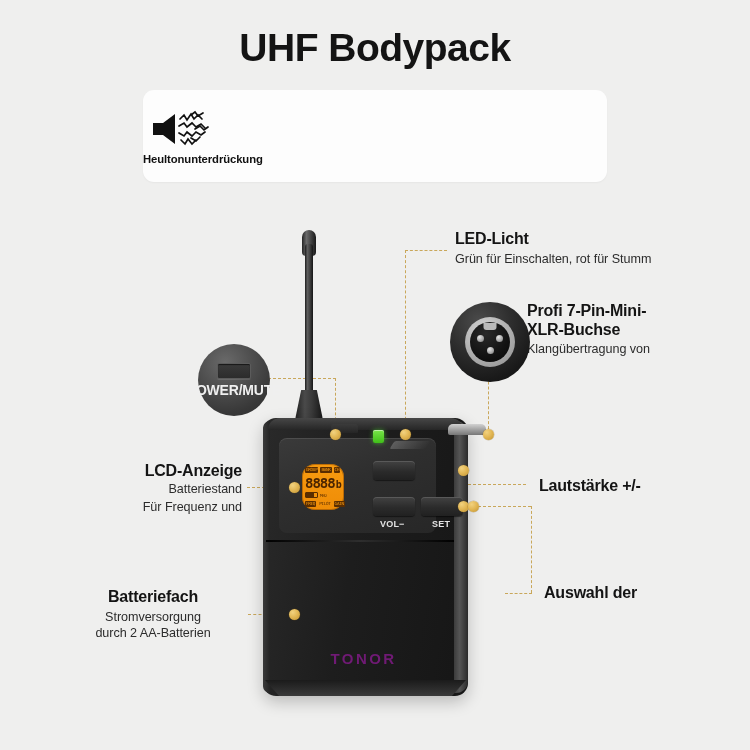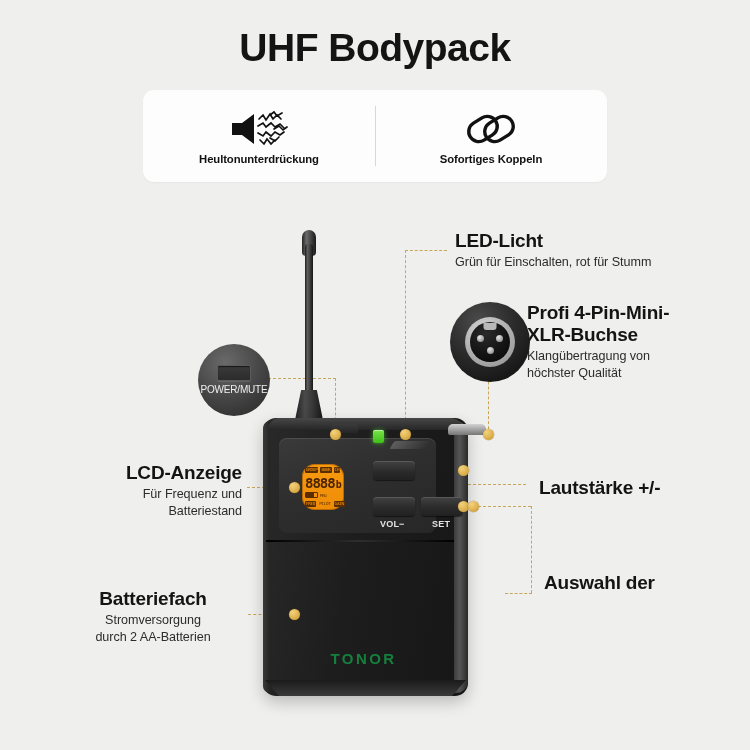--- a/index.html
+++ b/index.html
@@ -29,21 +29,21 @@
     width:464px;height:92px;
     background:#fdfdfd;
     border-radius:11px;
     display:flex;
     align-items:stretch;
     box-shadow:0 1px 2px rgba(0,0,0,.04);
   }
   .feature{
     flex:1;
     display:flex;flex-direction:column;
-    align-items:center;justify-content:center;
+    justify-content:center;
     position:relative;
     gap:2px;
   }
   .feature + .feature:before{
     content:"";
     position:absolute;left:0;top:16px;bottom:16px;
     width:1px;background:#d8d8d8;
   }
   .feature-icon{
     height:44px;width:74px;
@@ -53,21 +53,21 @@
     font-size:11.3px;
     color:#111;
     font-weight:600;
     letter-spacing:-.1px;
     white-space:nowrap;
   }
 
   
   .callout{position:absolute;}
   .callout .head{
-    font-size:19px;font-weight:bold;color:#141414;
+    font-size:16px;font-weight:bold;color:#141414;
     line-height:1.16;letter-spacing:-.2px;
   }
   .callout .sub{
     font-size:12.6px;color:#2c2c2c;
     line-height:1.32;margin-top:2px;
     letter-spacing:-.05px;
   }
   .ta-right{text-align:right;}
   .ta-left{text-align:left;}
   .ta-center{text-align:center;}
@@ -97,21 +97,21 @@
     background:radial-gradient(circle at 38% 26%, #6a6a6a 0%, #4c4c4c 42%, #383838 72%, #2d2d2d 100%);
     flex-direction:column;gap:3px;
   }
   .pm-btn{
     width:32px;height:14px;border-radius:2px;
     background:linear-gradient(#3a3a3a,#2c2c2c);
     box-shadow:inset 0 1px 1px rgba(0,0,0,.6), 0 1px 0 rgba(255,255,255,.10);
     border:1px solid #5b5b5b;
   }
   .pm-text{
-    font-size:10px;color:#efefef;font-weight:normal;
+    font-size:14px;color:#efefef;font-weight:bold;
     letter-spacing:-.2px;
   }
   .xlr-circle{
     left:450px;top:302px;width:80px;height:80px;
     background:radial-gradient(circle at 36% 24%, #4b4b4b 0%, #2e2e2e 40%, #191919 75%, #101010 100%);
   }
   .xlr-ring{
     width:50px;height:50px;border-radius:50%;
     background:radial-gradient(circle at 38% 28%, #d8d8d8 0%, #b4b4b4 45%, #8e8e8e 100%);
     display:flex;align-items:center;justify-content:center;
@@ -261,21 +261,21 @@
   }
   .top-btn.metal{
     left:185px;width:38px;height:11px;
     background:linear-gradient(#d2d2d2,#9a9a9a 60%,#777);
     border-radius:5px 5px 2px 2px;
   }
 
   .tonor{
     position:absolute;left:0;right:24px;top:650px;
     text-align:center;
-    color:#15803d;
+    color:#701a75;
     font-size:15px;
     font-weight:bold;
     letter-spacing:2.4px;
   }
 </style>
 </head>
 <body>
 
 <div id="stage">
 
@@ -294,31 +294,20 @@
             <path d="M36 31 l4 4 l3 -5 l4 5 l4 -4"></path>
             <path d="M46 6 l4 -3 l3 4 l5 -3"></path>
             <path d="M50 20 l5 -3 l4 4 l4 -3"></path>
             <path d="M46 29 l5 3 l4 -4"></path>
           </g>
         </svg>
       </div>
       <div class="feature-label">Heultonunterdrückung</div>
     </div>
 
-    <div class="feature">
-      <div class="feature-icon">
-        <svg width="62" height="42" viewBox="0 0 62 42">
-          <g fill="none" stroke="#111" stroke-width="3.4" stroke-linecap="round">
-            <rect x="8" y="11" width="30" height="20" rx="10" transform="rotate(-32 23 21)"></rect>
-            <rect x="24" y="11" width="30" height="20" rx="10" transform="rotate(-32 39 21)"></rect>
-          </g>
-        </svg>
-      </div>
-      <div class="feature-label">Sofortiges Koppeln</div>
-    </div>
 
   </div>
 
   <div class="lead v" style="left:405px;top:250px;height:185px;"></div>
   <div class="lead h" style="left:405px;top:250px;width:42px;"></div>
 
   <div class="lead v" style="left:488px;top:342px;height:92px;"></div>
   <div class="lead h" style="left:488px;top:342px;width:22px;"></div>
 
   <div class="lead h" style="left:268px;top:378px;width:68px;"></div>
@@ -331,47 +320,46 @@
   <div class="lead h" style="left:463px;top:484px;width:63px;"></div>
   <div class="lead v" style="left:463px;top:455px;height:30px;"></div>
 
   <div class="lead h" style="left:473px;top:506px;width:58px;"></div>
   <div class="lead v" style="left:531px;top:506px;height:87px;"></div>
   <div class="lead h" style="left:505px;top:593px;width:27px;"></div>
 
 
   <div class="callout ta-right" style="left:30px;top:462px;width:212px;">
     <div class="head">LCD-Anzeige</div>
+    <div class="sub" style="margin-top:0">Batteriestand</div>
     <div class="sub">Für Frequenz und</div>
-    <div class="sub" style="margin-top:0">Batteriestand</div>
   </div>
 
   <div class="callout ta-center" style="left:60px;top:588px;width:186px;">
     <div class="head">Batteriefach</div>
     <div class="sub">Stromversorgung</div>
     <div class="sub" style="margin-top:0">durch 2 AA-Batterien</div>
   </div>
 
   <div class="callout ta-left" style="left:455px;top:230px;width:290px;">
     <div class="head">LED-Licht</div>
     <div class="sub">Grün für Einschalten, rot für Stumm</div>
   </div>
 
   <div class="callout ta-left" style="left:527px;top:302px;width:215px;">
-    <div class="head">Profi 4-Pin-Mini-</div>
+    <div class="head">Profi 7-Pin-Mini-</div>
     <div class="head">XLR-Buchse</div>
     <div class="sub">Klangübertragung von</div>
-    <div class="sub" style="margin-top:0">höchster Qualität</div>
   </div>
 
   <div class="callout ta-left" style="left:539px;top:477px;width:200px;">
     <div class="head">Lautstärke +/-</div>
   </div>
 
-  <div class="callout ta-left" style="left:544px;top:572px;width:200px;">
+  <div class="callout ta-left" style="left:544px;top:584px;width:200px;">
     <div class="head">Auswahl der</div>
   </div>
 
   <div class="detail-circle pm-circle">
     <div class="pm-btn"></div>
     <div class="pm-text">POWER/MUTE</div>
   </div>
 
   <div class="detail-circle xlr-circle">
     <div class="xlr-ring">

